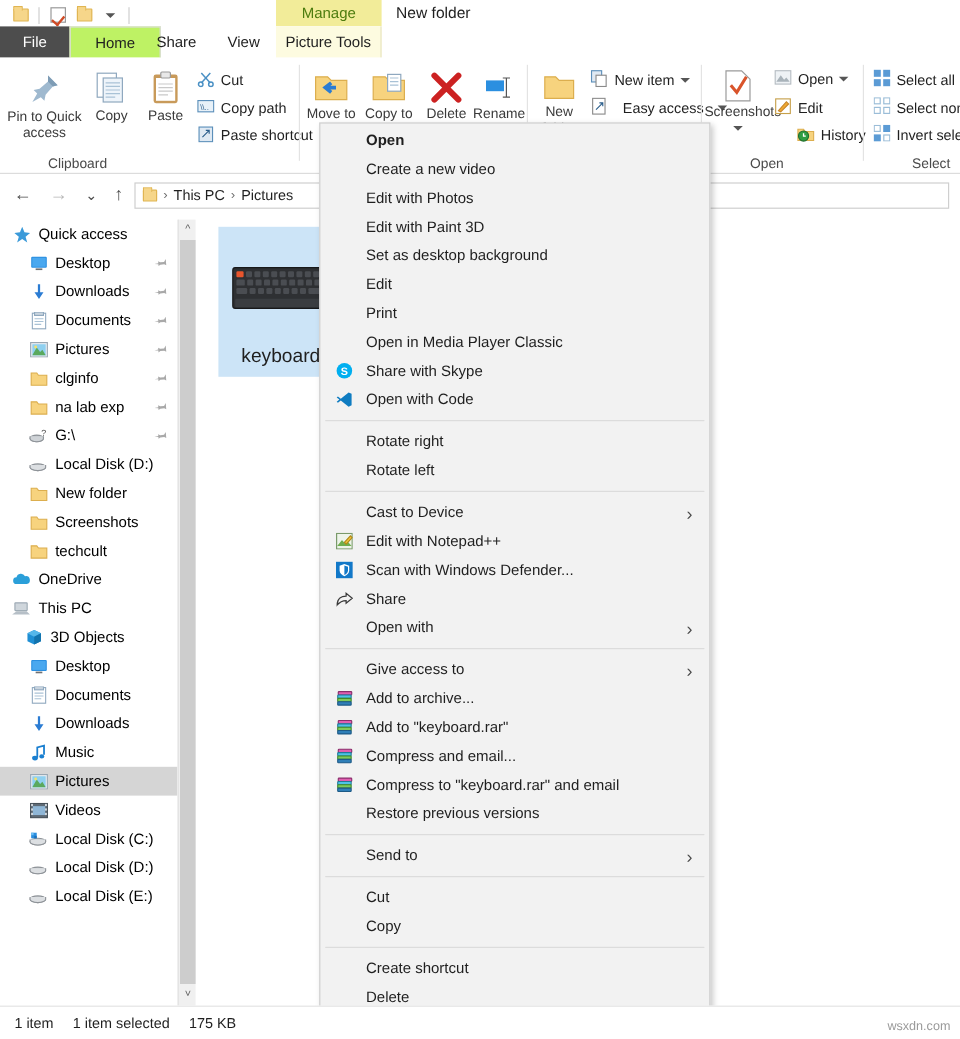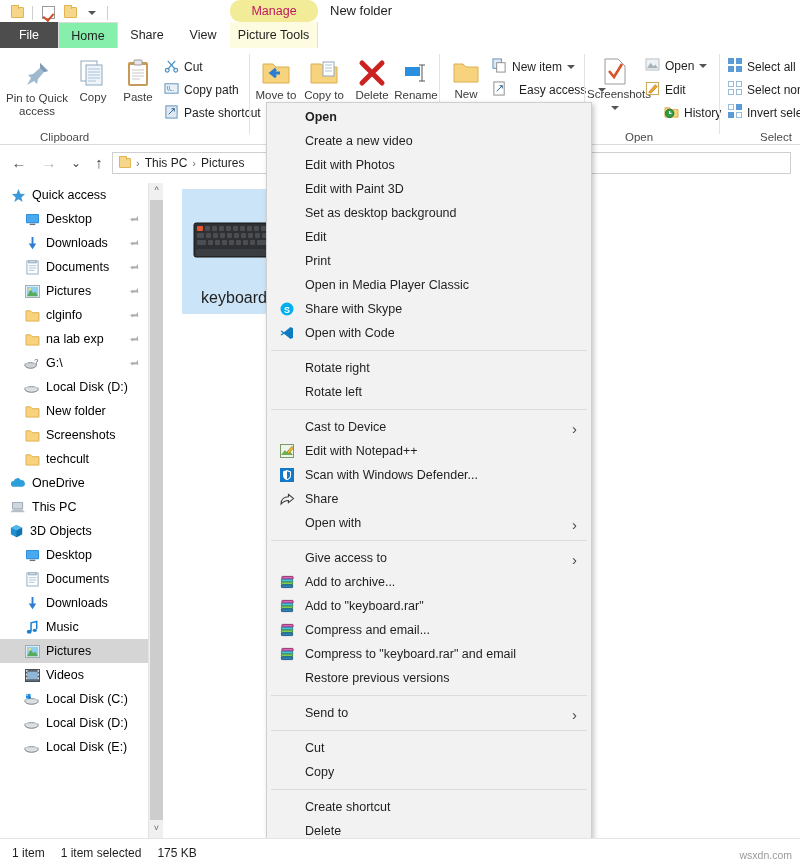--- a/index.html
+++ b/index.html
@@ -34,29 +34,29 @@
   
   .tabbar {
     position:absolute; left:0; top:22px; width:800px; height:26px;
     background:#ffffff;
   }
   .tab {
     position:absolute; top:0; height:26px; line-height:26px;
     font-size:12.5px; color:#1f1f1f; text-align:center; cursor:default;
   }
   .tab.file { background:#4d4d4d; color:#fff; left:0; width:58px; }
-  .tab.home { background:#86efac; left:58px; width:60px;
+  .tab.home { background:#bef264; left:58px; width:76px;
     border-left:1px solid #dcdcdc;border-right:1px solid #dcdcdc;border-top:1px solid #dcdcdc; }
   .tab.share{ left:118px; width:58px; }
   .tab.view { left:176px; width:54px; }
   .tab.pict { left:230px; width:88px; background:#fdfbe0;
      border-right:1px solid #e8e4c0;}
   .contextual-label{
     position:absolute; top:0; left:230px; width:88px; height:22px; line-height:22px;
-    background:#f2ec99; color:#be185d; font-size:12.5px; text-align:center;border-radius:10px;
+    background:#f2ec99; color:#4d7c0f; font-size:12.5px; text-align:center;
   }
   .newfolder-title{
     position:absolute; top:3px; left:330px; font-size:13px; color:#1f1f1f;
   }
 
   
   .ribbon {
     position:absolute; left:0; top:48px; width:800px; height:97px;
     background:#ffffff; border-bottom:1px solid #dcdcdc;
   }
@@ -555,21 +555,21 @@
       <div class="navitem" style="padding-left: 10px;">
         <span class="nico">
           <svg width="16" height="13" viewBox="0 0 17 14">
             <rect x="2" y="1" width="12" height="8" rx="1" fill="#9aa7b2"></rect>
             <rect x="3" y="2" width="10" height="6" fill="#cfd6dc"></rect>
             <path d="M0 12 L4 9 h9 l3 3 Z" fill="#b6bfc7"></path>
           </svg>
         </span>
         <span>This PC</span>
       </div>
-      <div class="navitem" style="padding-left: 8px;">
+      <div class="navitem" style="padding-left: 20px;">
         <span class="nico">
           <svg width="15" height="15" viewBox="0 0 16 16">
             <path d="M8 1 L14 4 V11 L8 14 L2 11 V4 Z" fill="#1f8fd4"></path>
             <path d="M8 1 L14 4 L8 7 L2 4 Z" fill="#55b7ea"></path>
             <path d="M8 7 L14 4 V11 L8 14 Z" fill="#1273ad"></path>
           </svg>
         </span>
         <span>3D Objects</span>
       </div>
       <div class="navitem" style="padding-left: 24px;">

